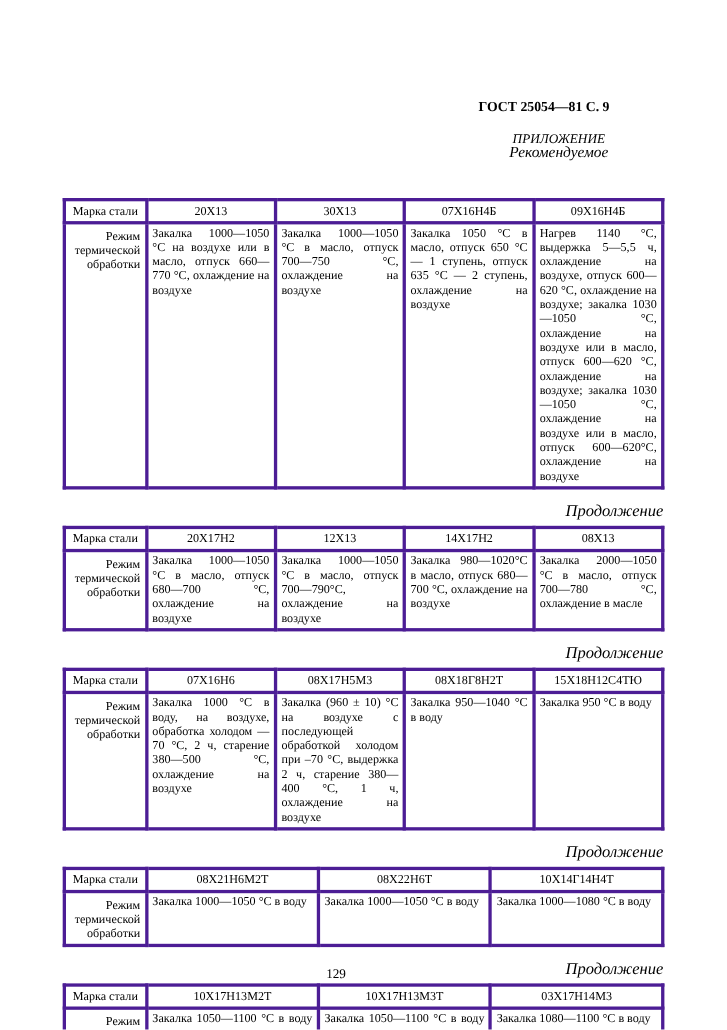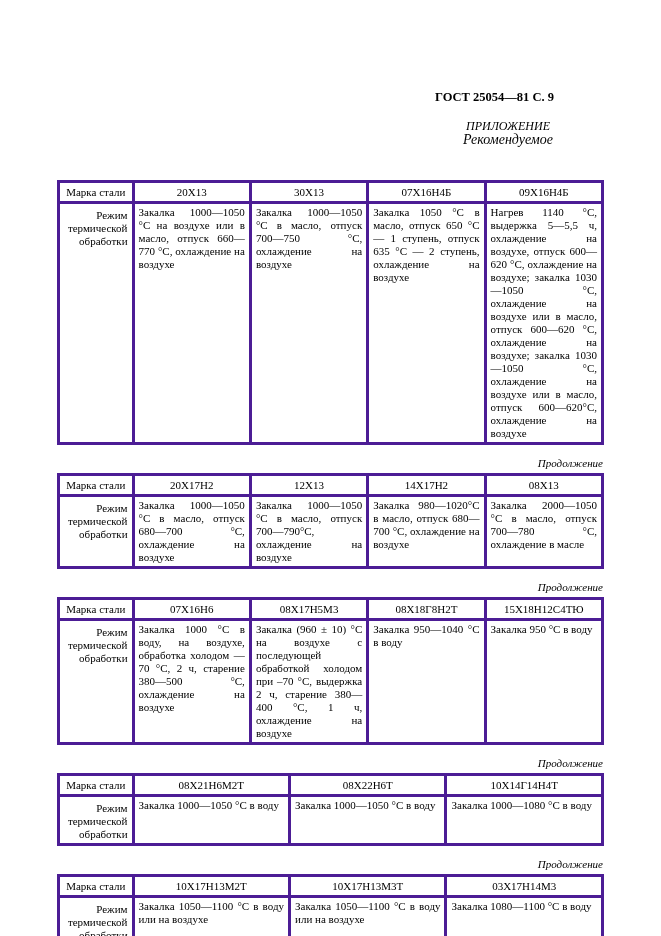--- a/index.html
+++ b/index.html
@@ -64,21 +64,21 @@
     padding-top: 5px;
     padding-left: 5px;
   }
   col.c-label4 { width: 13.7%; }
   col.c-data4  { width: 21.575%; }
   col.c-label3 { width: 13.7%; }
   col.c-data3  { width: 28.766%; }
   .cont {
     text-align: right;
     font-style: italic;
-    font-size: 11px;
+    font-size: 15px;
     margin: 12px 1px 4px 0;
   }
   .t1 td { min-height: 190px; }
   .t1 tr.body td { height: 198px; }
   .t2 tr.body td { height: 66px; }
   .t3 tr.body td { height: 100px; }
   .t4 tr.body td { height: 42px; }
   .t5 tr.body td { height: 48px; }
   .page-number {
     position: absolute;
@@ -229,14 +229,15 @@
         <td class="row-label">Режим термической обработки</td>
         <td>Закалка 1050—1100 °С в воду или на воздухе</td>
         <td>Закалка 1050—1100 °С в воду или на воздухе</td>
         <td>Закалка 1080—1100 °С в воду</td>
       </tr>
     </tbody>
       </table>
 
   </div>
 
+  <div class="page-number">129</div>
 
 </div>
 
 </body></html>

